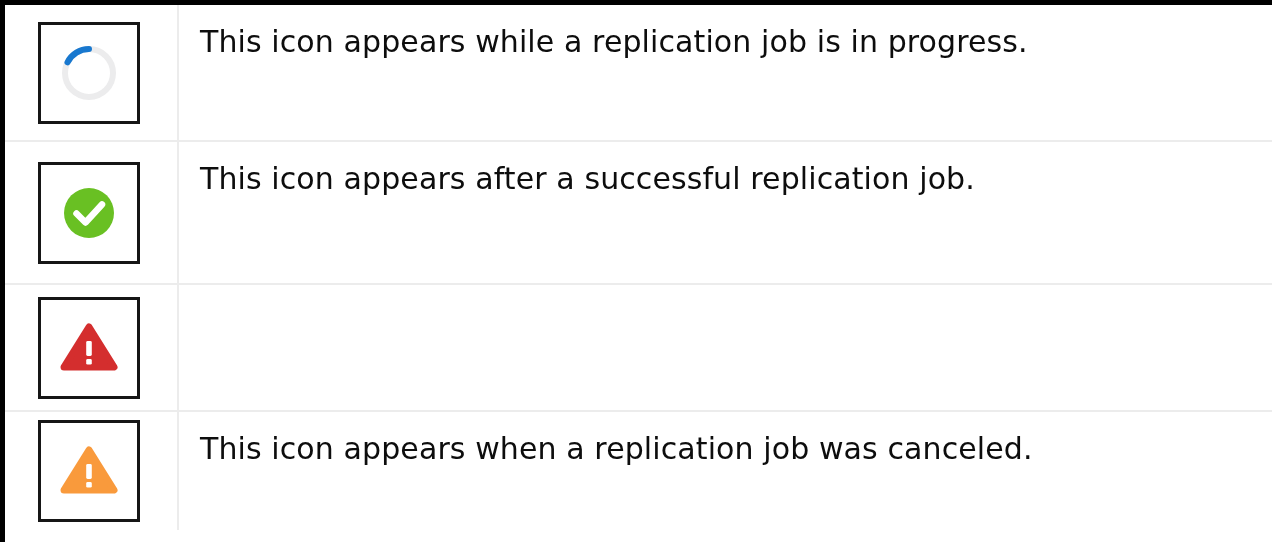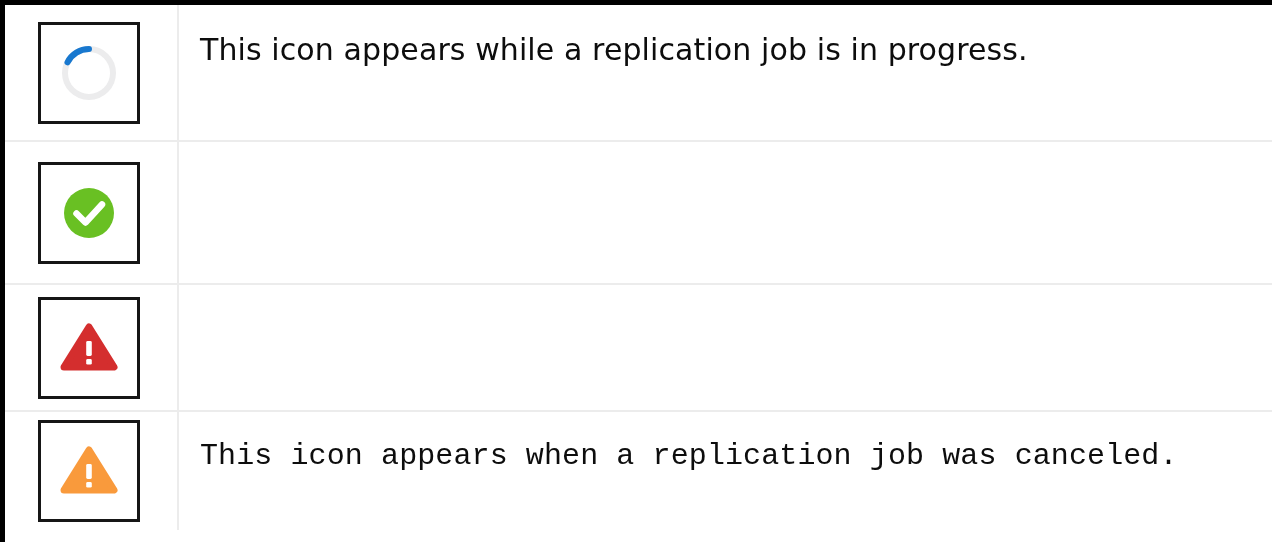--- a/index.html
+++ b/index.html
@@ -29,21 +29,21 @@
   .legend-row {
     display: flex;
     flex-direction: row;
     align-items: stretch;
     border-bottom: 2px solid #ececec;
     box-sizing: border-box;
   }
   .legend-row.row-0 { height: 137px; }
   .legend-row.row-1 { height: 143px; }
   .legend-row.row-2 { height: 127px; }
-  .legend-row.row-3 { height: 118px; border-bottom: none; font-family: Liberation Mono, monospace; }
+  .legend-row.row-3 { height: 118px; border-bottom: none; }
 
   .icon-cell {
     width: 174px;
     flex: 0 0 174px;
     box-sizing: border-box;
     border-right: 2px solid #ececec;
     display: flex;
     align-items: center;
     justify-content: center;
     padding-right: 4px;
@@ -63,21 +63,20 @@
 
   .desc-cell {
     flex: 1 1 auto;
     box-sizing: border-box;
     padding-left: 21px;
     padding-right: 12px;
     padding-top: 19px;
     display: flex;
     align-items: flex-start;
     justify-content: flex-start;
-    margin-top: 8px;
   }
   .desc-text {
     font-size: 30px;
     line-height: 1.18;
     color: #0d0d0d;
     letter-spacing: 0.1px;
     white-space: nowrap;
   }
 
   .icon-svg { display: block; }
@@ -103,20 +102,23 @@
 
   <div class="legend-row row-1">
     <div class="icon-cell">
       <div class="icon-box">
         <svg class="icon-svg" width="62" height="62" viewBox="0 0 62 62">
           <circle cx="31" cy="31" r="25" fill="#69c023"></circle>
           <path d="M 18.5 31.5 L 27.5 40.5 L 44 22.5" fill="none" stroke="#ffffff" stroke-width="6.5" stroke-linecap="round" stroke-linejoin="round"></path>
         </svg>
       </div>
     </div>
+    <div class="desc-cell">
+      <span class="desc-text">This icon appears after a successful replication job.</span>
+    </div>
   </div>
 
   <div class="legend-row row-2">
     <div class="icon-cell">
       <div class="icon-box">
         <svg class="icon-svg" width="62" height="62" viewBox="0 0 62 62">
           <path d="M 31 10 L 56 50 L 6 50 Z" fill="#d42e2e" stroke="#d42e2e" stroke-width="7" stroke-linejoin="round"></path>
           <rect x="28.2" y="24" width="5.6" height="15" rx="1.4" fill="#ffffff"></rect>
           <rect x="28.2" y="42" width="5.6" height="5.6" rx="1.4" fill="#ffffff"></rect>
         </svg>

